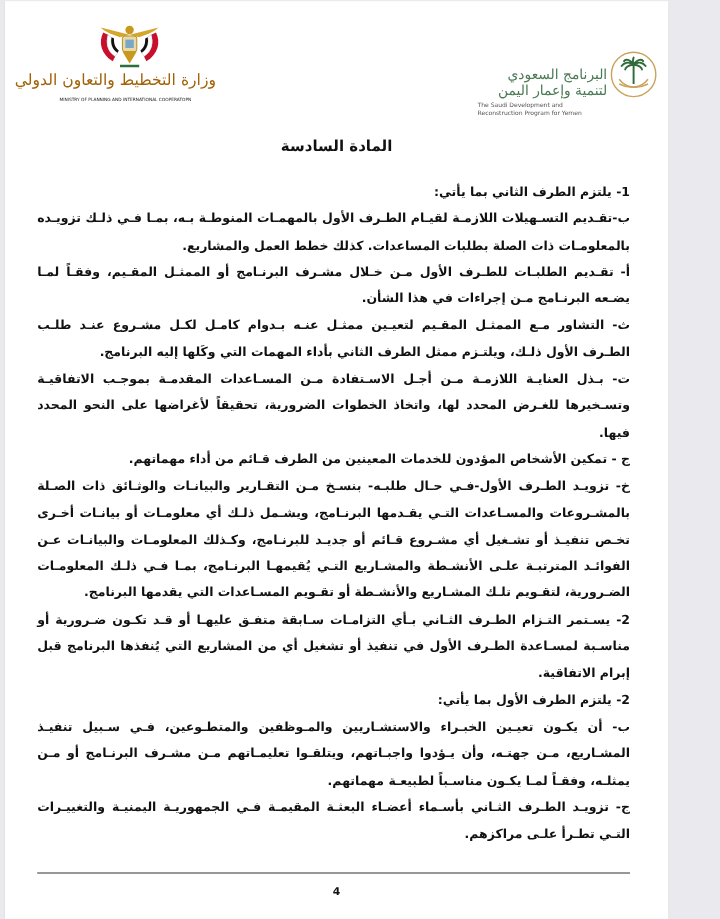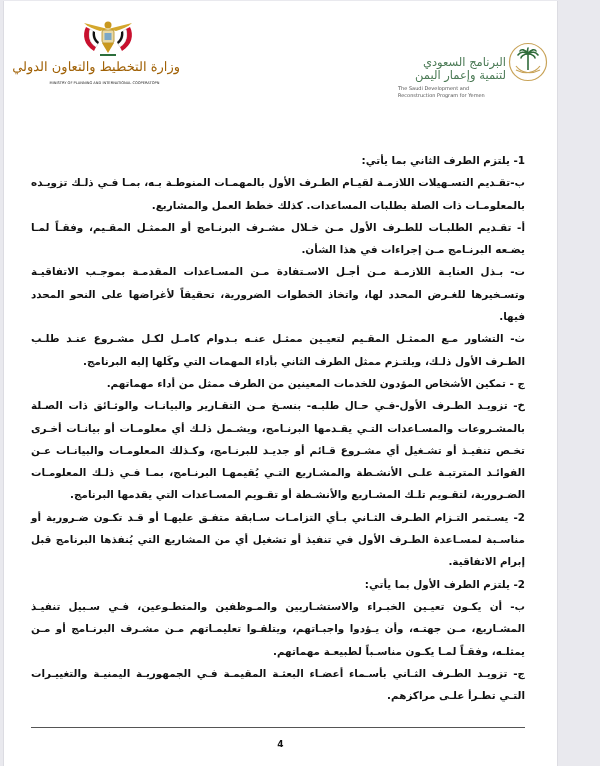--- a/index.html
+++ b/index.html
@@ -113,28 +113,29 @@
         <path d="M20 12 L20 28" stroke="#2f6b3a" stroke-width="1.6"></path>
 
         <path d="M20 12 C16 9 12 10 10 13 M20 12 C24 9 28 10 30 13 M20 12 C17 7 13 7 12 9 M20 12 C23 7 27 7 28 9 M20 12 C19 8 20 6 20 6 M20 12 C15 12 13 15 13 16 M20 12 C25 12 27 15 27 16" stroke="#2f6b3a" stroke-width="1.6" fill="none" stroke-linecap="round"></path>
 
         <path d="M8 24 C14 32 24 32 32 28" stroke="#c9a45a" stroke-width="1.2" fill="none"></path>
         <path d="M32 24 C26 32 16 32 8 28" stroke="#c9a45a" stroke-width="1.2" fill="none"></path>
       </svg>
     </div>
   </div>
 
+  <div class="article-title">المادة السادسة</div>
 
   <div class="content">
     <p>1-  يلتزم الطرف الثاني بما يأتي:</p>
     <p>ب-تقـديم التسـهيلات اللازمـة لقيـام الطـرف الأول بالمهمـات المنوطـة بـه، بمـا فـي ذلـك تزويـده بالمعلومـات ذات الصلة بطلبات المساعدات. كذلك خطط العمل والمشاريع.</p>
     <p>أ- تقـديم الطلبـات للطـرف الأول مـن خـلال مشـرف البرنـامج أو الممثـل المقـيم، وفقـاً لمـا يضـعه البرنـامج مـن إجراءات في هذا الشأن.</p>
+    <p>ث- التشاور مـع الممثـل المقـيم لتعيـين ممثـل عنـه بـدوام كامـل لكـل مشـروع عنـد طلـب الطـرف الأول ذلـك، ويلتـزم ممثل الطرف الثاني بأداء المهمات التي وكَلها إليه البرنامج.</p>
     <p>ت- بـذل العنايـة اللازمـة مـن أجـل الاسـتفادة مـن المسـاعدات المقدمـة بموجـب الاتفاقيـة وتسـخيرها للغـرض المحدد لها، واتخاذ الخطوات الضرورية، تحقيقاً لأغراضها على النحو المحدد فيها.</p>
-    <p>ث- التشاور مـع الممثـل المقـيم لتعيـين ممثـل عنـه بـدوام كامـل لكـل مشـروع عنـد طلـب الطـرف الأول ذلـك، ويلتـزم ممثل الطرف الثاني بأداء المهمات التي وكَلها إليه البرنامج.</p>
-    <p>ج - تمكين الأشخاص المؤدون للخدمات المعينين من الطرف ممثل من أداء مهماتهم.</p>
+    <p>ج - تمكين الأشخاص المؤدون للخدمات المعينين من الطرف قـائم من أداء مهماتهم.</p>
     <p>خ- تزويـد الطـرف الأول-فـي حـال طلبـه- بنسـخ مـن التقـارير والبيانـات والوثـائق ذات الصـلة بالمشـروعات والمسـاعدات التـي يقـدمها البرنـامج، ويشـمل ذلـك أي معلومـات أو بيانـات أخـرى تخـص تنفيـذ أو تشـغيل أي مشـروع قـائم أو جديـد للبرنـامج، وكـذلك المعلومـات والبيانـات عـن الفوائـد المترتبـة علـى الأنشـطة والمشـاريع التـي يُقيمهـا البرنـامج، بمـا فـي ذلـك المعلومـات الضـرورية، لتقـويم تلـك المشـاريع والأنشـطة أو تقـويم المسـاعدات التي يقدمها البرنامج.</p>
     <p>2- يسـتمر التـزام الطـرف الثـاني بـأي التزامـات سـابقة متفـق عليهـا أو قـد تكـون ضـرورية أو مناسـبة لمسـاعدة الطـرف الأول في تنفيذ أو تشغيل أي من المشاريع التي يُنفذها البرنامج قبل إبرام الاتفاقية.</p>
     <p>2- يلتزم الطرف الأول بما يأتي:</p>
     <p>ب- أن يكـون تعيـين الخبـراء والاستشـاريين والمـوظفين والمتطـوعين، فـي سـبيل تنفيـذ المشـاريع، مـن جهتـه، وأن يـؤدوا واجبـاتهم، ويتلقـوا تعليمـاتهم مـن مشـرف البرنـامج أو مـن يمثلـه، وفقـاً لمـا يكـون مناسـباً لطبيعـة مهماتهم.</p>
     <p>ج- تزويـد الطـرف الثـاني بأسـماء أعضـاء البعثـة المقيمـة فـي الجمهوريـة اليمنيـة والتغييـرات التـي تطـرأ علـى مراكزهم.</p>
   </div>
 
   <div class="footer-rule"></div>
   <div class="page-number">4</div>
 </div>

